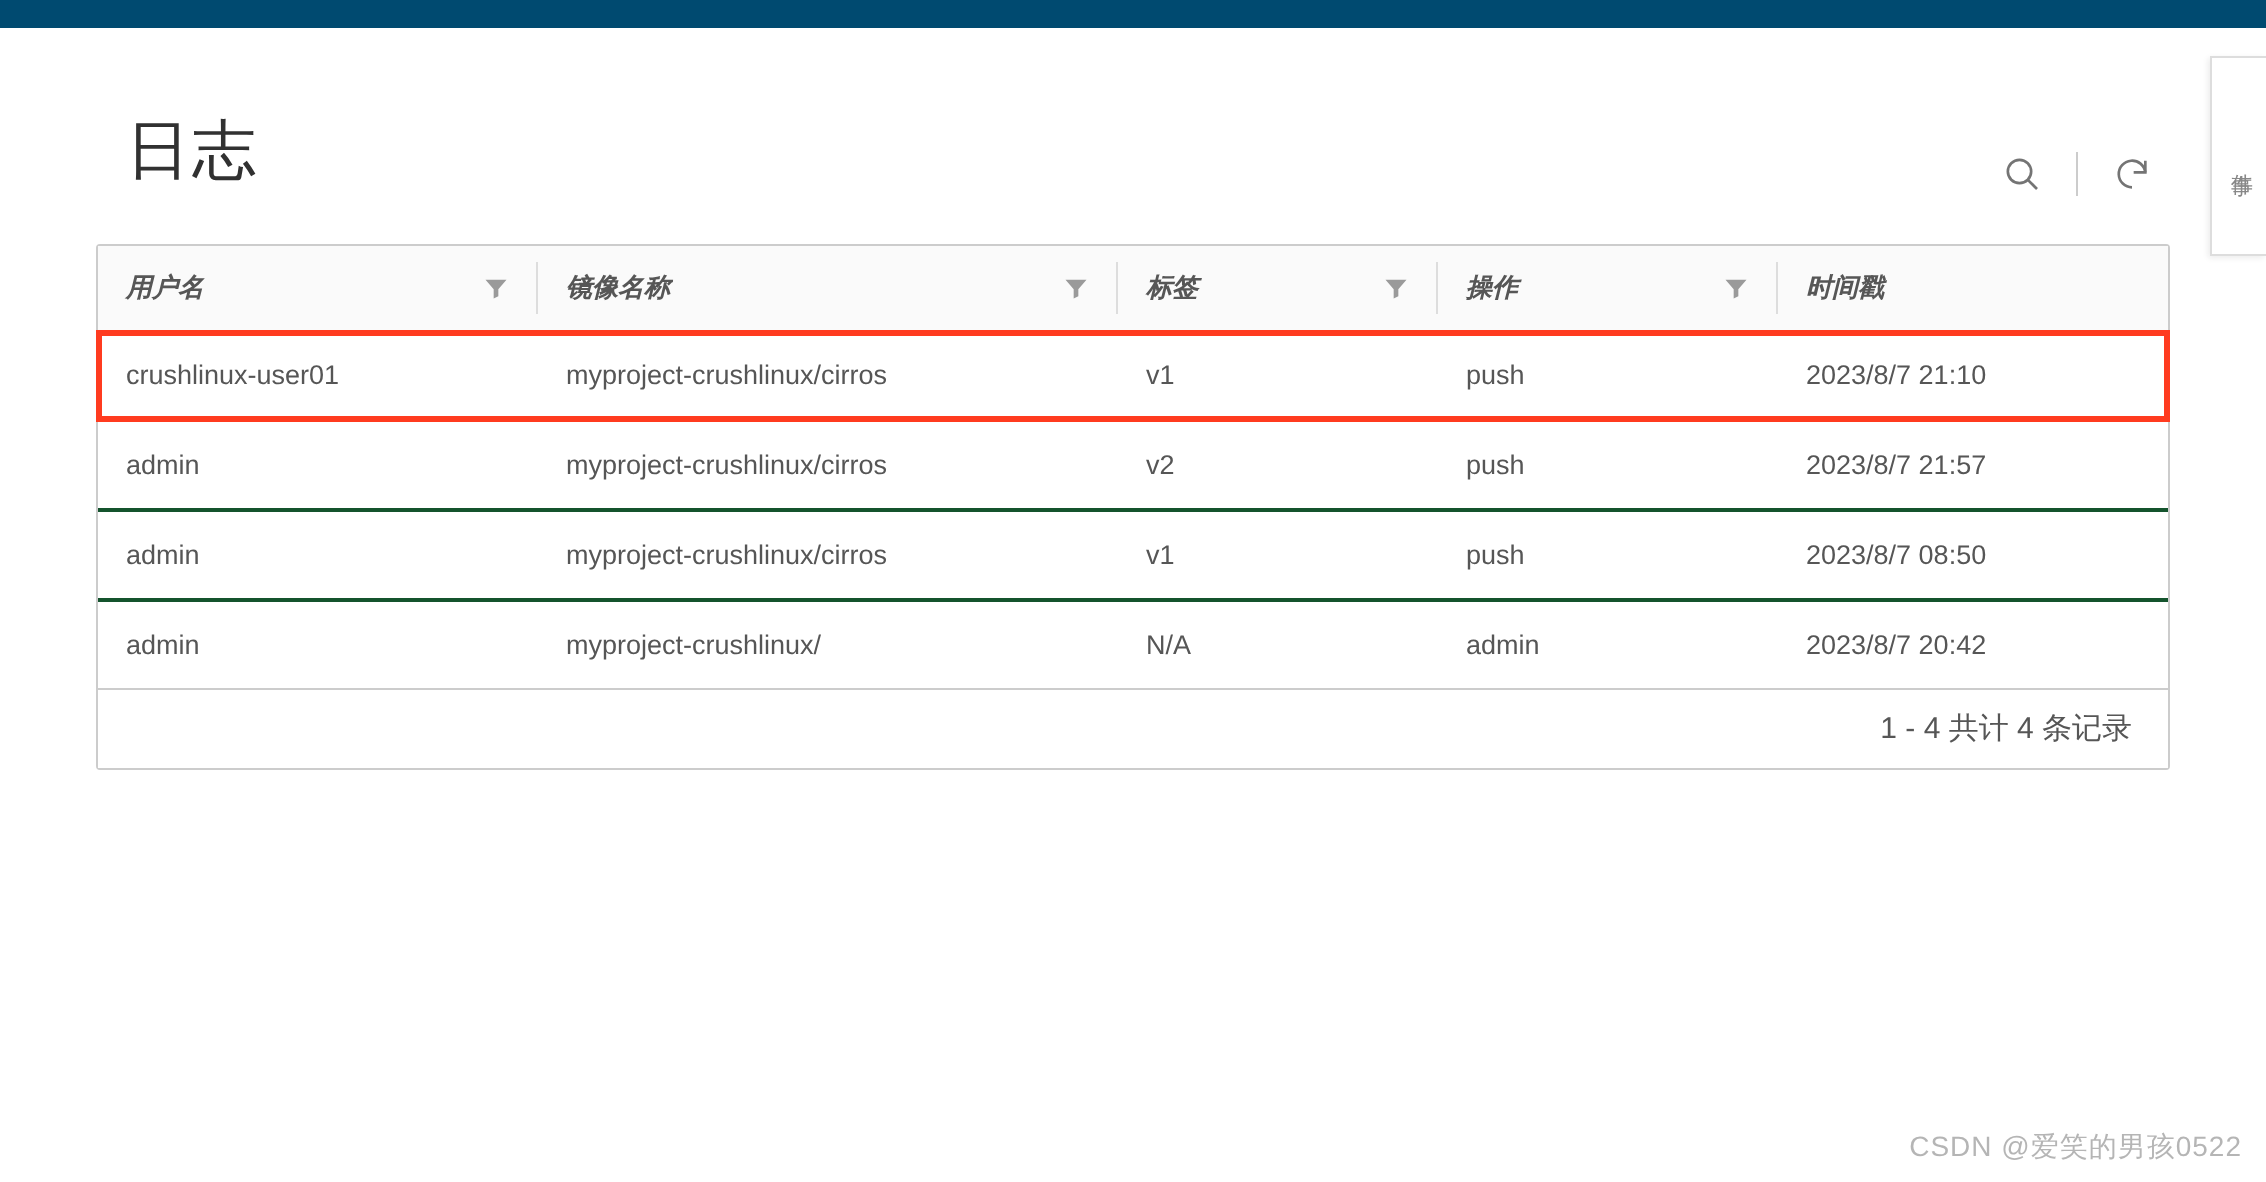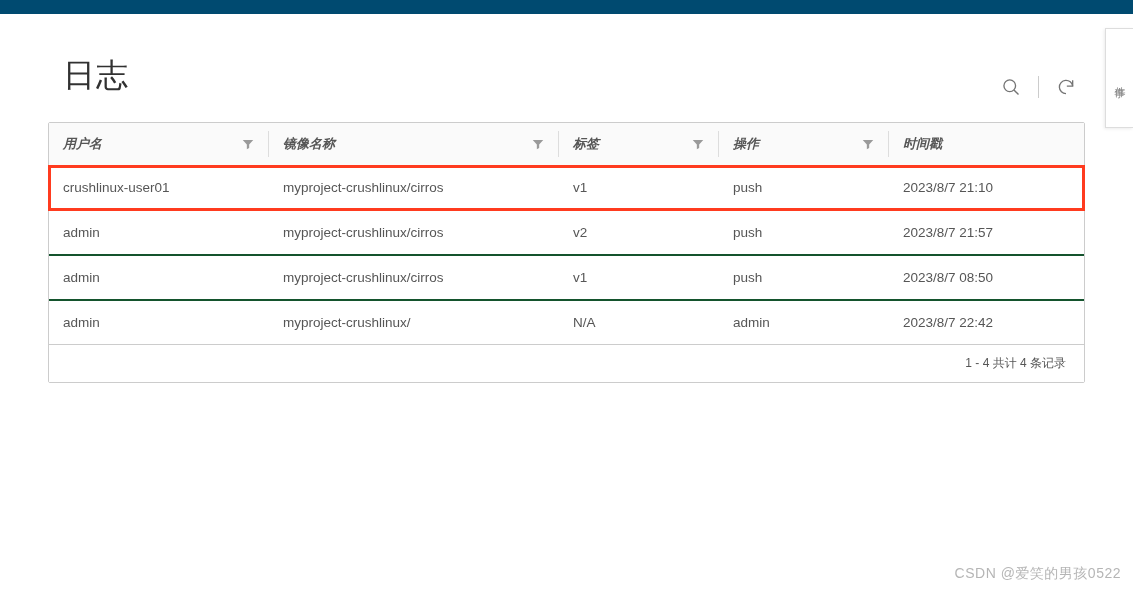--- a/index.html
+++ b/index.html
@@ -114,21 +114,21 @@
       margin-top: 28px;
     }
     tbody tr.highlighted {
       outline: 3px solid #ff3b1f;
       outline-offset: -2px;
     }
     .table-footer {
       padding: 10px 18px;
       text-align: right;
       color: #565656;
-      font-size: 12px;
+      font-size: 15px;
       border-top: 1px solid #ccc;
       background: #fff;
     }
     .col-user { width: 220px; }
     .col-image { width: 290px; }
     .col-tag { width: 160px; }
     .col-op { width: 170px; }
     .col-time { width: auto; }
     .side-tab {
       position: absolute;
@@ -249,21 +249,21 @@
             <td>myproject-crushlinux/cirros</td>
             <td>v1</td>
             <td>push</td>
             <td>2023/8/7 08:50</td>
           </tr>
           <tr>
             <td>admin</td>
             <td>myproject-crushlinux/</td>
             <td>N/A</td>
             <td>admin</td>
-            <td>2023/8/7 22:42</td>
+            <td>2023/8/7 20:42</td>
           </tr>
         </tbody>
     </table>
     <div class="table-footer">1 - 4 共计 4 条记录</div>
   </div>
 </div>
 
 <div class="side-tab">事件</div>
 
 <div class="watermark">CSDN @爱笑的男孩0522</div>

